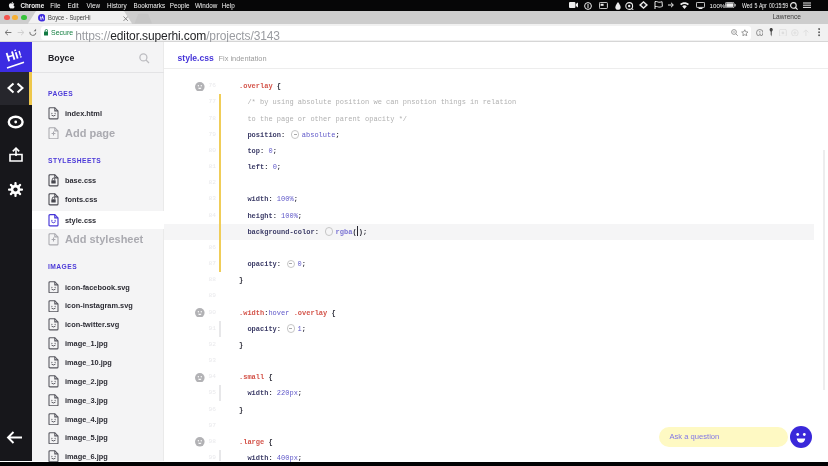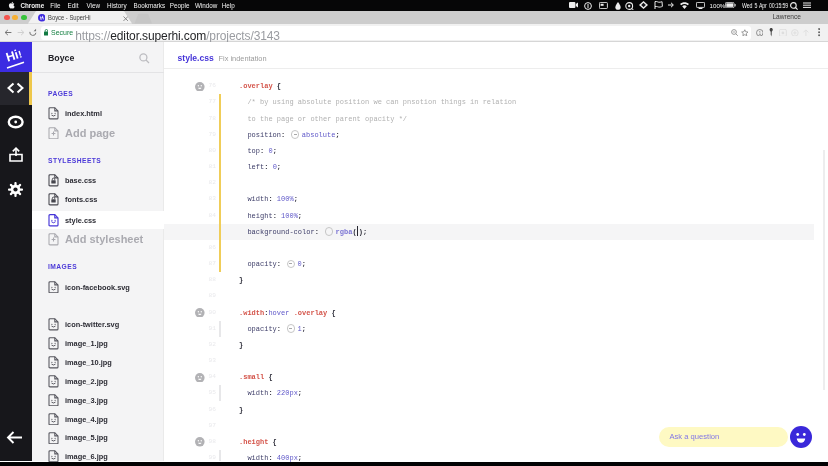--- a/index.html
+++ b/index.html
@@ -20,21 +20,21 @@
 .hd{position:absolute;left:16px;color:#4b39d8;font-size:6.7px;font-weight:bold;letter-spacing:0.45px}
 .row{position:absolute;left:16px;height:19.5px;display:flex;align-items:center;white-space:nowrap}
 .row svg{flex:0 0 auto}
 .row .t{margin-left:6px;font-size:7.4px;font-weight:bold;color:#2c2c34}
 .row .g{margin-left:6px;font-size:11px;font-weight:bold;color:#aaaab0}
 
 #ehead{left:164px;top:42px;width:664px;height:26.5px;background:#fff;border-bottom:1px solid #ededed;box-sizing:border-box}
 #code{left:239px;top:78.2px;margin:0;font-family:"Liberation Mono",monospace;font-size:7px;line-height:16.17px;color:#2e2e3a;white-space:pre}
 #code b{font-weight:bold;color:#2e2e3a}
 .r{color:#d4544a;font-style:normal;font-weight:bold}
-.p{color:#3d3d68;font-weight:normal}
+.p{color:#3d3d68;font-weight:bold}
 .v{color:#5f58c9;font-weight:normal}
 .c{color:#b1b1b1}
 .num{position:absolute;left:196px;width:20px;text-align:right;font-family:"Liberation Mono",monospace;font-size:6.2px;color:#e9e9ec;height:16.17px;line-height:16.17px}
 .w{display:inline-block;box-sizing:border-box;width:8.2px;height:8.2px;border:0.9px solid #c6c6c6;border-radius:50%;vertical-align:-1.8px;margin:0 2.4px 0 1.8px;background:linear-gradient(#a8a8a8,#a8a8a8) center/3.4px 1px no-repeat}
 .wo{display:inline-block;box-sizing:border-box;width:8.2px;height:8.2px;border:0.9px solid #c6c6c6;border-radius:50%;vertical-align:-1.8px;margin:0 2.6px 0 1.8px}
 .cur{display:inline-block;width:1.5px;height:9.8px;background:#26262e;vertical-align:-2.2px;margin:0 0.3px}
 .guide{position:absolute;left:219.3px;width:1.7px}
 
 #ask{left:659px;top:426.5px;width:129px;height:20.5px;border-radius:10.5px;background:#fef9c3}
 #ask span{position:absolute;left:10.5px;top:5px;font-size:7.6px;color:#8176e6}
@@ -285,20 +285,30 @@
     <div class="hd" style="top:221.0px">IMAGES</div>
     <div class="row" style="top:235.3px">
         <svg width="11" height="12.6" viewBox="0 0 11 12.6">
           <path d="M1 1.7Q1 .7 2 .7H6.8L10 3.9V10.9Q10 11.9 9 11.9H2Q1 11.9 1 10.9z" fill="none" stroke="#55555d" stroke-width="1.05"></path>
           <path d="M6.8 .7V3.9H10" fill="none" stroke="#55555d" stroke-width="1.05"></path>
           <circle cx="3.9" cy="6.3" r="0.6" fill="#55555d"></circle>
           <circle cx="7.1" cy="6.3" r="0.6" fill="#55555d"></circle>
           <path d="M3.5 8.1Q5.5 9.9 7.5 8.1" fill="none" stroke="#55555d" stroke-width="0.95"></path>
         </svg>
         <span class="t">icon-facebook.svg</span>
+      </div>
+    <div class="row" style="top:254.2px">
+        <svg width="11" height="12.6" viewBox="0 0 11 12.6">
+          <path d="M1 1.7Q1 .7 2 .7H6.8L10 3.9V10.9Q10 11.9 9 11.9H2Q1 11.9 1 10.9z" fill="none" stroke="#55555d" stroke-width="1.05"></path>
+          <path d="M6.8 .7V3.9H10" fill="none" stroke="#55555d" stroke-width="1.05"></path>
+          <circle cx="3.9" cy="6.3" r="0.6" fill="#55555d"></circle>
+          <circle cx="7.1" cy="6.3" r="0.6" fill="#55555d"></circle>
+          <path d="M3.5 8.1Q5.5 9.9 7.5 8.1" fill="none" stroke="#55555d" stroke-width="0.95"></path>
+        </svg>
+        <span class="t">icon-instagram.svg</span>
       </div>
     <div class="row" style="top:273.0px">
         <svg width="11" height="12.6" viewBox="0 0 11 12.6">
           <path d="M1 1.7Q1 .7 2 .7H6.8L10 3.9V10.9Q10 11.9 9 11.9H2Q1 11.9 1 10.9z" fill="none" stroke="#55555d" stroke-width="1.05"></path>
           <path d="M6.8 .7V3.9H10" fill="none" stroke="#55555d" stroke-width="1.05"></path>
           <circle cx="3.9" cy="6.3" r="0.6" fill="#55555d"></circle>
           <circle cx="7.1" cy="6.3" r="0.6" fill="#55555d"></circle>
           <path d="M3.5 8.1Q5.5 9.9 7.5 8.1" fill="none" stroke="#55555d" stroke-width="0.95"></path>
         </svg>
         <span class="t">icon-twitter.svg</span>
@@ -447,21 +457,21 @@
 <b>}</b>
 
 <i class="r">.width</i><b>:</b><span class="v">hover</span> <i class="r">.overlay</i> <b>{</b>
   <span class="p">opacity</span><b>:</b> <span class="w"></span><span class="v">1</span><b>;</b>
 <b>}</b>
 
 <i class="r">.small</i> <b>{</b>
   <span class="p">width</span><b>:</b> <span class="v">220px</span><b>;</b>
 <b>}</b>
 
-<i class="r">.height</i> <b>{</b>
+<i class="r">.large</i> <b>{</b>
   <span class="p">width</span><b>:</b> <span class="v">400px</span><b>;</b></pre>
   <div class="ab" style="left:822.5px;top:150px;width:2px;height:240px;background:#ededee"></div>
 
   <div class="ab" id="ask">
       <span>Ask a question</span>
     </div>
   <svg class="ab" style="left:790px;top:425.5px" width="22" height="22">
       <circle cx="11" cy="11" r="11" fill="#3a28da"></circle>
       <circle cx="7.7" cy="8.5" r="1.4" fill="#fff"></circle>
       <circle cx="14.3" cy="8.5" r="1.4" fill="#fff"></circle>

